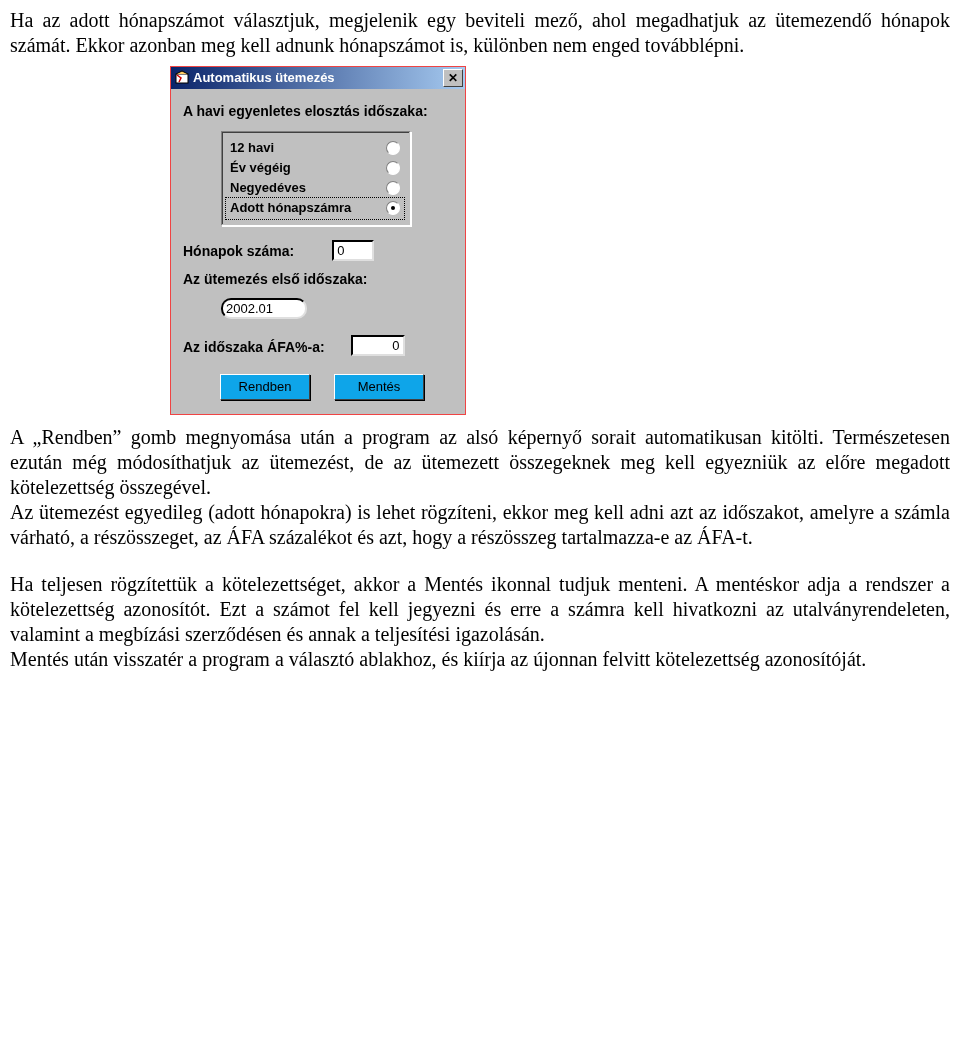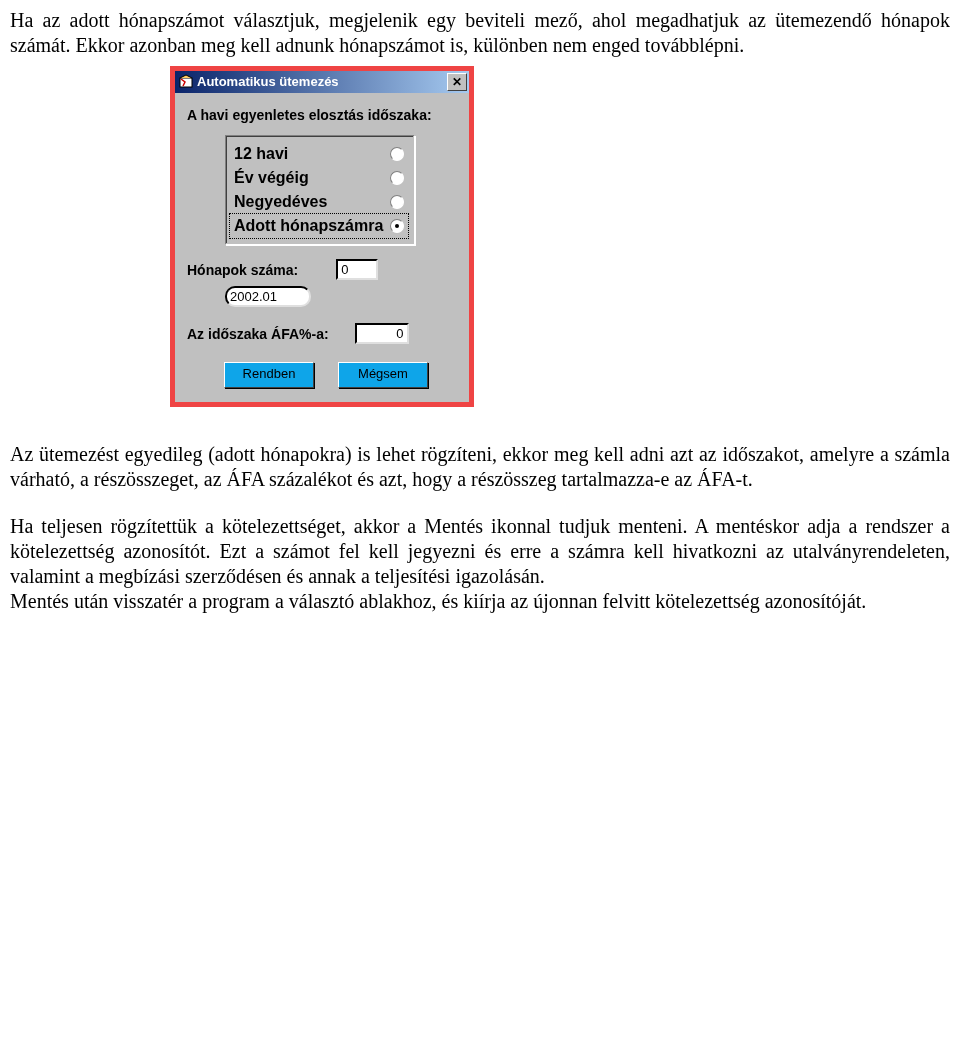--- a/index.html
+++ b/index.html
@@ -13,21 +13,21 @@
     box-sizing: border-box;
     line-height: 1.25;
   }
   .para {
     text-align: justify;
     margin: 0 0 8px 0;
   }
   .dialog {
     width: 294px;
     margin: 4px 0 10px 160px;
-    border: 5px solid #ef4444;
+    border: 1px solid #ef4444;
     background: #c0c0c0;
     font-family: Tahoma, Arial, sans-serif;
     font-size: 13px;
     color: #000;
     box-shadow: none;
   }
   .titlebar {
     display: flex;
     align-items: center;
     height: 22px;
@@ -76,21 +76,21 @@
     border-right-color: #fff;
     border-bottom-color: #fff;
     box-shadow: inset -1px -1px 0 #c0c0c0, inset 1px 1px 0 #404040, 1px 1px 0 #fff;
     padding: 6px 6px 6px 4px;
   }
   .option-row {
     display:flex;align-items:center;
     justify-content: space-between;
     padding: 2px 4px;
     font-weight: bold;
-    font-size: 16px;
+    font-size: 13px;
   }
   .option-row.selected {
     outline: 1px dotted #000;
   }
   .radio {
     width: 12px; height: 12px;
     border: 1px solid #808080;
     border-right-color:#fff;border-bottom-color:#fff;
     border-radius: 50%;
     background: #fff;
@@ -181,36 +181,37 @@
         <span>Adott hónapszámra</span>
         <span class="radio checked"></span>
       </div>
     </div>
 
     <div class="field-row">
       <span class="fl">Hónapok száma:</span>
       <input class="win-input" style="width: 42px; margin-left: 30px;" value="0">
     </div>
 
+    <div class="label-strong" style="margin-top:10px">Az ütemezés első időszaka:</div>
     <input class="win-input" style="width: 86px; margin-left: 38px; border-radius: 10px;" value="2002.01">
 
     <div class="field-row" style="margin-top:16px">
       <span class="fl">Az időszaka ÁFA%-a:</span>
       <input class="win-input" style="width: 54px; text-align: right; margin-left: 18px;" value="0">
     </div>
 
     <div class="btn-row">
       <div class="win-btn">Rendben</div>
-      <div class="win-btn">Mégsem</div>
+      <div class="win-btn">Mentés</div>
     </div>
   </div>
 </div>
 
 <p class="para">
-  <br>
+  <span>A „Rendben” gomb megnyomása után a program az alsó képernyő sorait automatikusan kitölti. Természetesen ezután még módosíthatjuk az ütemezést, de az ütemezett összegeknek meg kell egyezniük az előre megadott kötelezettség összegével.</span><br>
   <span>Az ütemezést egyedileg (adott hónapokra) is lehet rögzíteni, ekkor meg kell adni azt az időszakot, amelyre a számla várható, a részösszeget, az ÁFA százalékot és azt, hogy a részösszeg tartalmazza-e az ÁFA-t.</span>
 </p>
 
 <div class="spacer"></div>
 
 <p class="para">
   <span>Ha teljesen rögzítettük a kötelezettséget, akkor a Mentés ikonnal tudjuk menteni. A mentéskor adja a rendszer a kötelezettség azonosítót. Ezt a számot fel kell jegyezni és erre a számra kell hivatkozni az utalványrendeleten, valamint a megbízási szerződésen és annak a teljesítési igazolásán.</span><br>
   <span>Mentés után visszatér a program a választó ablakhoz, és kiírja az újonnan felvitt kötelezettség azonosítóját.</span>
 </p>
 

